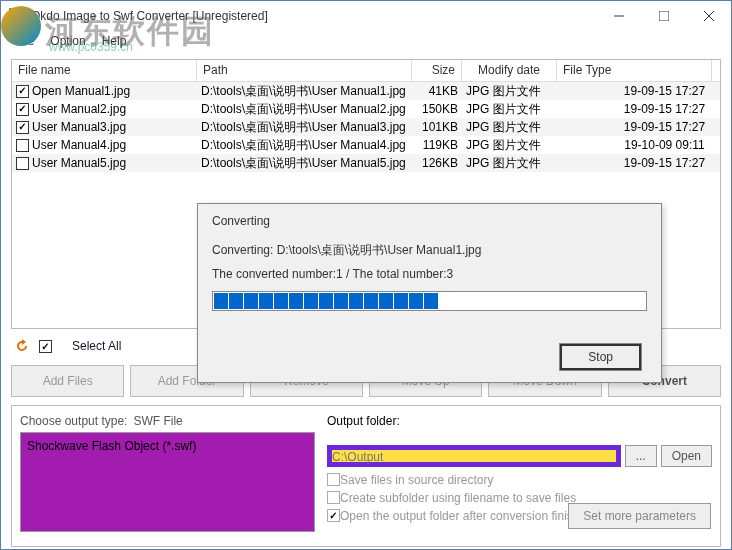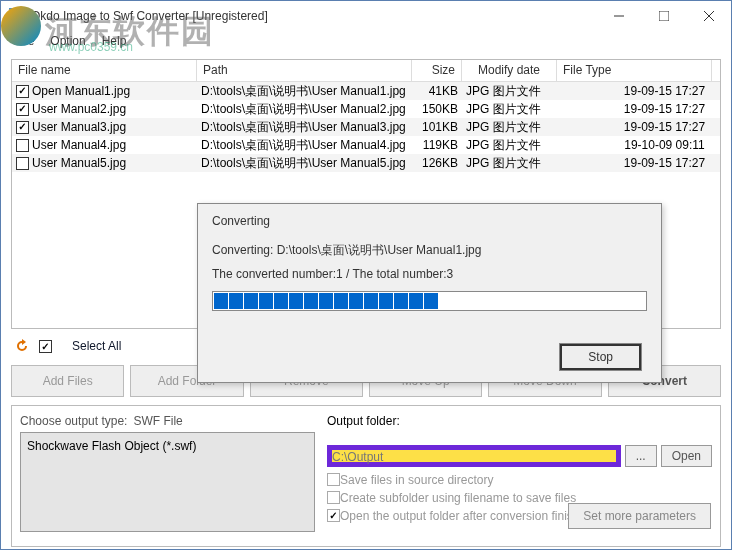--- a/index.html
+++ b/index.html
@@ -38,21 +38,21 @@
 .chk.checked::after { content: "✓"; color: #000; font-weight: bold; }
 .toolbar-row { display: flex; align-items: center; margin-top: 6px; gap: 6px; }
 .tb-icon { width: 22px; height: 22px; display: flex; align-items: center; justify-content: center; }
 .select-all { display: flex; align-items: flex-end; gap: 20px; color: #0f172a; }
 .btn-row { display: flex; gap: 6px; margin-top: 8px; }
 .big-btn { flex: 1; height: 32px; background: #eee; border: 1px solid #bbb; color: #999; display: flex; align-items: center; justify-content: center; }
 .big-btn.convert { color: #555; font-weight: bold; }
 .bottom-panel { border: 1px solid #bbb; margin-top: 8px; padding: 8px; display: flex; gap: 12px; height: 142px; }
 .left-col { width: 295px; }
 .label-row { color: #555; margin-bottom: 4px; display: flex; gap: 6px; }
-.swf-list { border: 1px solid #999; height: 100px; padding: 6px; background: #e5e5e5; }
+.swf-list { border: 1px solid #999; height: 100px; padding: 6px; background: #a21caf; }
 .right-col { flex: 1; }
 .of-row { display: flex; gap: 4px; align-items: center; margin-bottom: 6px; }
 .of-input { flex: 1; border: 5px solid #6d28d9; height: 22px; padding: 0 0; background: #fde047; color: #777; }
 .small-btn { height: 22px; padding: 0 10px; border: 1px solid #999; background: #eee; color: #555; display: flex; align-items: center; }
 .opt-row { display: flex; align-items: flex-start; color: #999; margin: 4px 0; }
 .opt-row .chk { border-color: #aaa; }
 .set-more { position: absolute; right: 20px; bottom: 20px; border: 1px solid #999; background: #eee; padding: 5px 14px; color: #888; }
 
 
 .dialog { position: absolute; top: 202px; left: 196px; width: 465px; height: 180px; background: #f0f0f0; border: 1px solid #888; box-shadow: 2px 2px 6px rgba(0,0,0,0.2); padding: 10px 14px; z-index: 50; }

